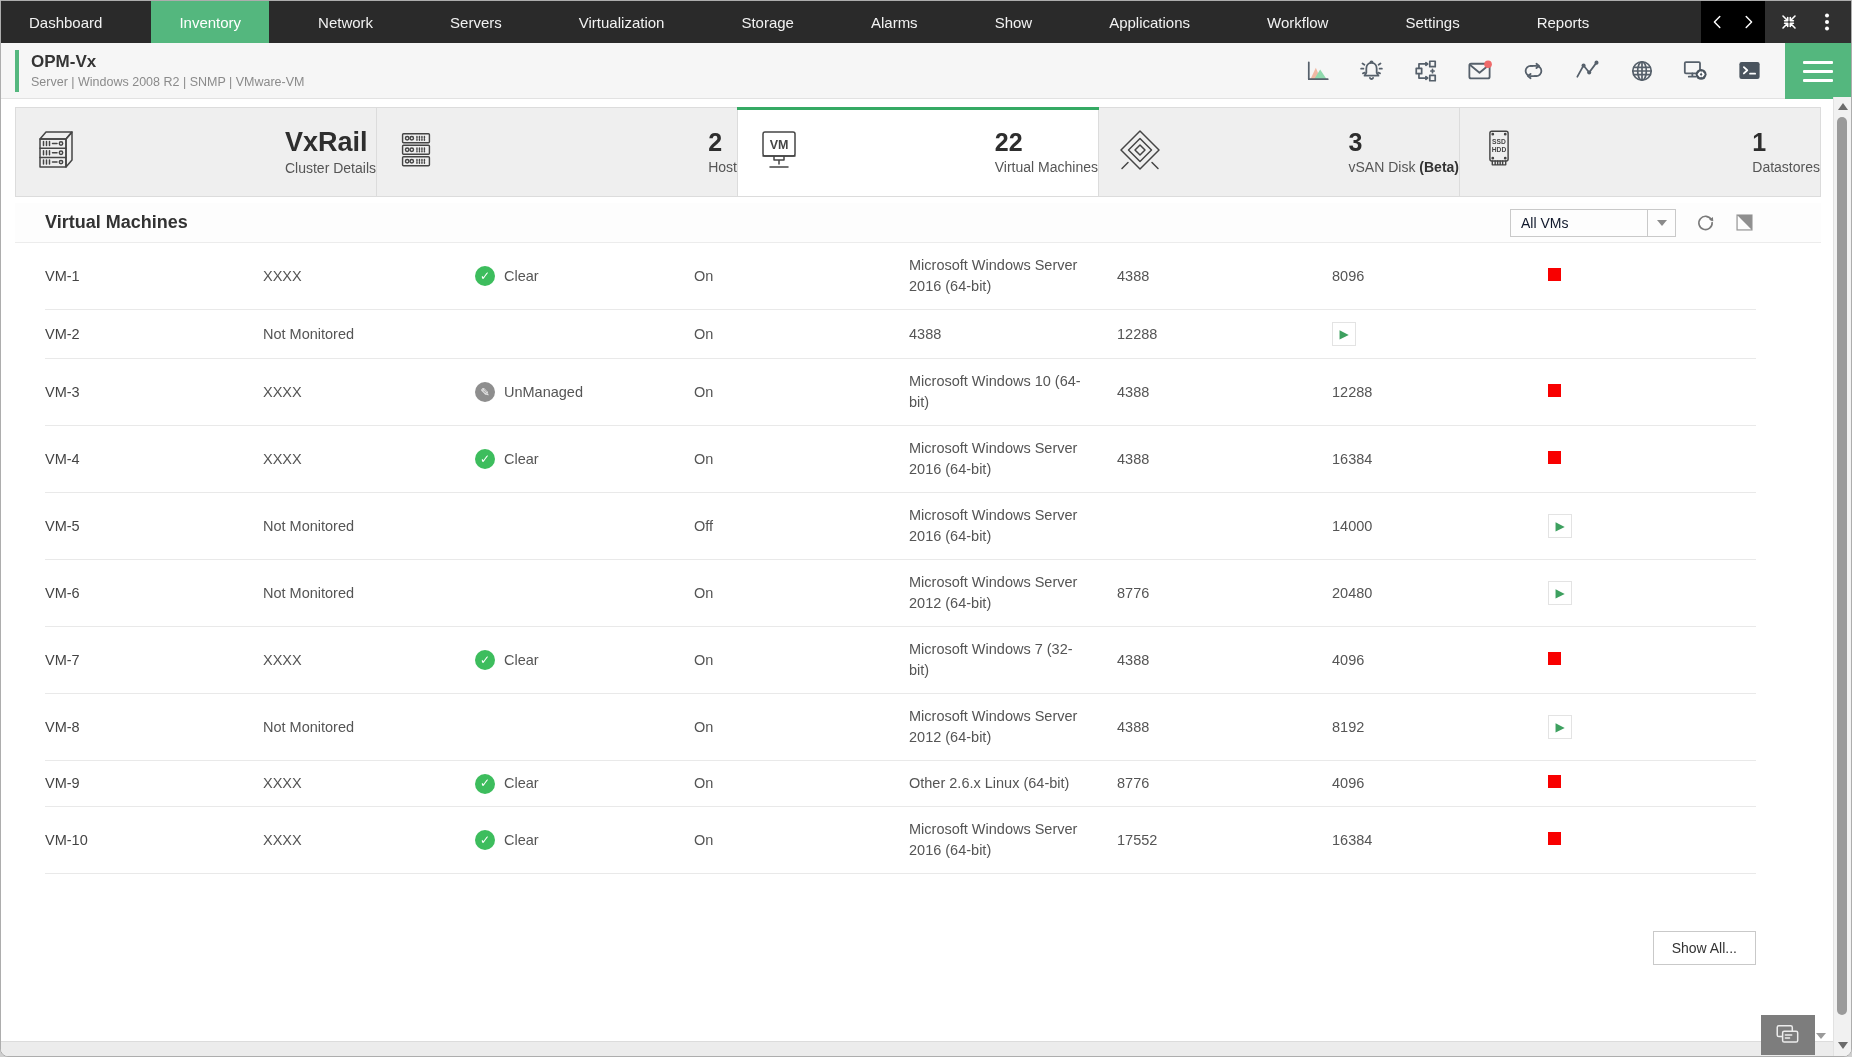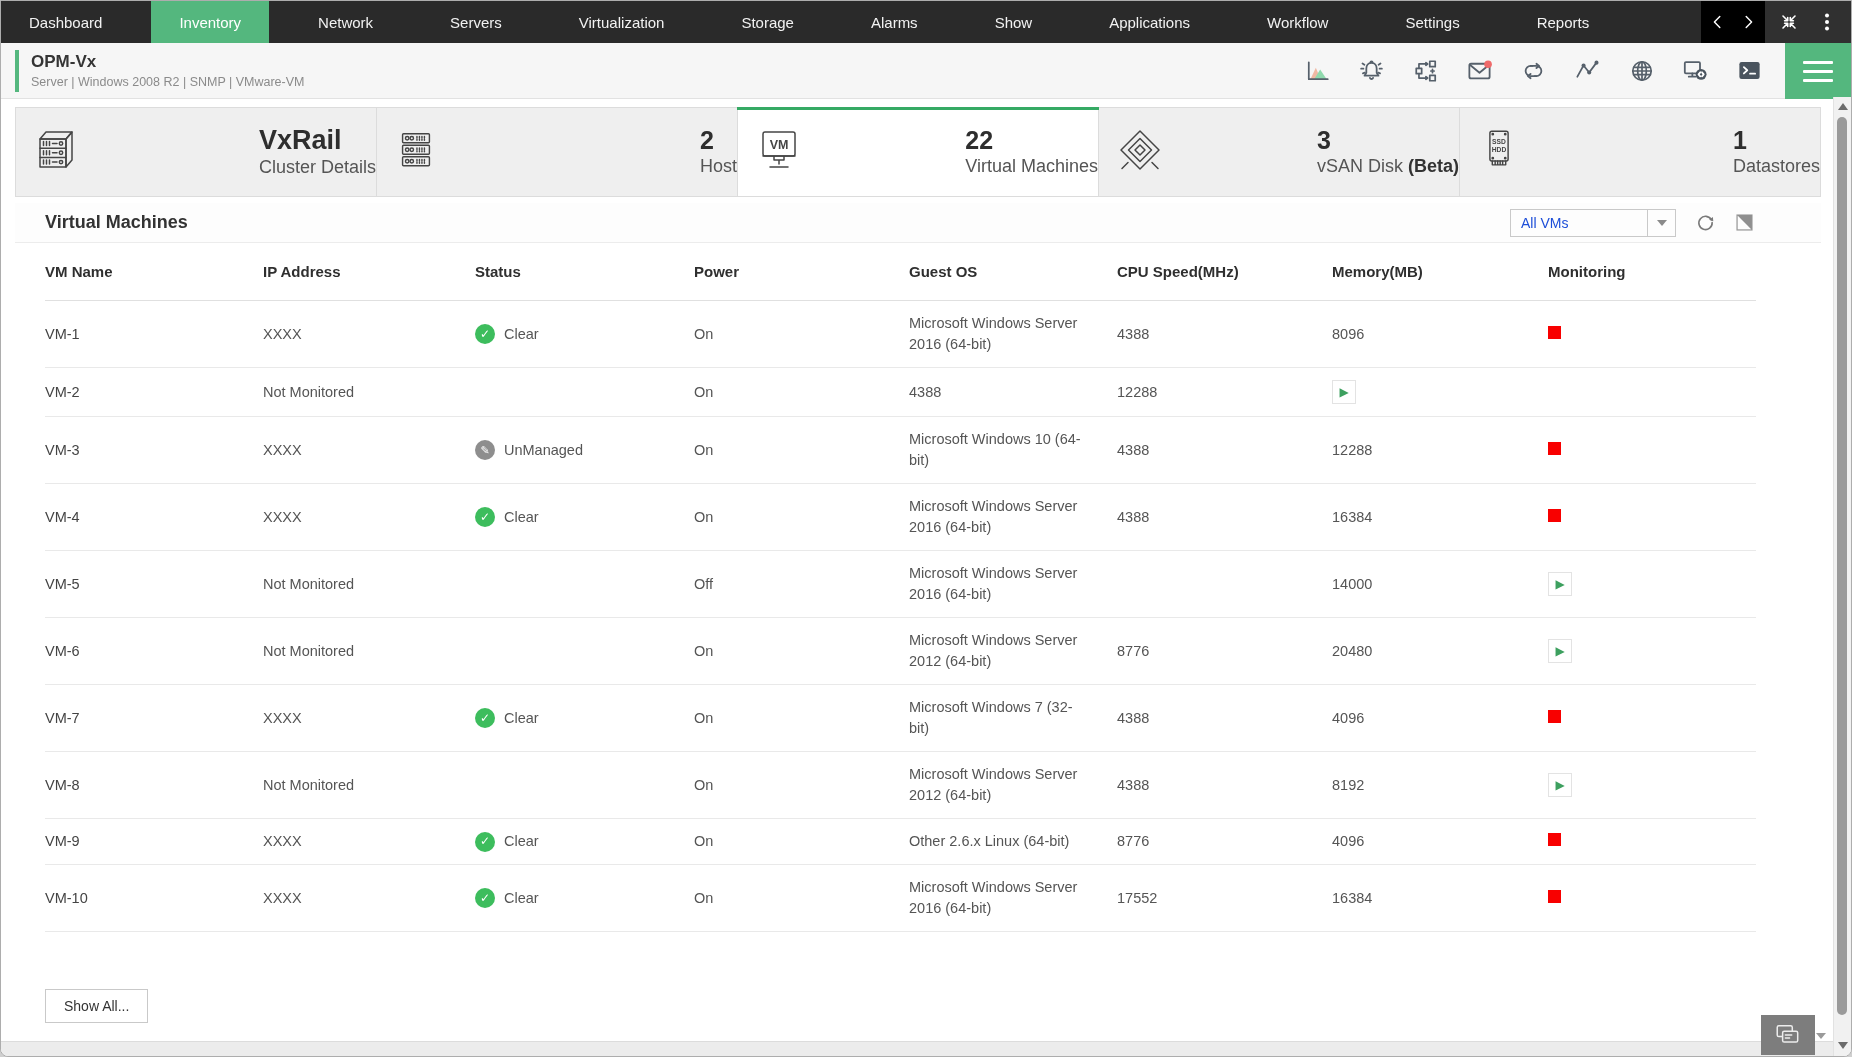--- a/index.html
+++ b/index.html
@@ -34,53 +34,53 @@
   .cards{ margin:8px 30px 0 14px; height:90px; display:flex; border:1px solid #dcdcdc; background:#efefef; }
   .card{ flex:1; display:flex; align-items:center; padding-left:16px; border-right:1px solid #dcdcdc;
          background:#efefef; position:relative; cursor:pointer;justify-content:space-between; }
   .card:last-child{ border-right:none; }
   .card.active{ background:#fff;gap:48px; }
   .card.active::before{ content:""; position:absolute; top:-1px; left:-1px; right:-1px; height:3px;
                         background:var(--green-dark,#35aa64); }
   .card-icon{ margin-right:20px; flex:none; }
   .card-val{ font-size:25px; font-weight:bold; color:#2e2e2e; line-height:1.05; }
   .card-val.brand{ font-size:27px; }
-  .card-lbl{ font-size:18px; color:#555; margin-top:3px; }
+  .card-lbl{ font-size:14px; color:#555; margin-top:3px; }
   .card-lbl b{ color:#333; }
 
   
   .panel{ margin:6px 30px 0 14px; background:#fff; height:840px; overflow:hidden; }
   .sec-head{ height:40px; display:flex; align-items:center; padding:0 67px 0 30px;
              background:#fdfdfd; border-bottom:1px solid #ececec; }
   .sec-title{ font-size:18px; font-weight:bold; color:#333; }
   .sec-tools{ margin-left:auto; display:flex; align-items:center; gap:20px; }
   .filter-select{ display:flex; width:166px; height:28px; border:1px solid #c9c9c9; background:#fdfdfd;
                   align-items:stretch; cursor:pointer; }
-  .fs-val{ flex:1; display:flex; align-items:center; padding-left:10px; font-size:14px; color:#1d4ed8; }
+  .fs-val{ flex:1; display:flex; align-items:center; padding-left:10px; font-size:14px; color:#0f172a; }
   .fs-caret{ width:28px; border-left:1px solid #c9c9c9; display:flex; align-items:center; justify-content:center; }
   .caret-down{ width:0; height:0; border-left:5px solid transparent; border-right:5px solid transparent;
                border-top:6px solid #8a8a8a; }
   .sec-ic{ width:19px; height:19px; display:flex; align-items:center; justify-content:center; cursor:pointer; }
 
   .vm-table{ width:1711px; margin-left:30px; }
   .t-head,.t-row{ display:grid; grid-template-columns:218px 212px 219px 215px 208px 215px 216px 1fr; align-items:center; }
   .t-head{ height:58px; border-bottom:1px solid #e0e0e0; font-size:15px; font-weight:bold; color:#2f2f2f; }
   .t-head > div{ cursor:pointer; }
   .t-row{ border-bottom:1px solid #e9e9e9; font-size:14.5px; color:#555; padding:12px 0; line-height:21px; cursor:pointer; }
   .c-name{ color:#444; }
   .c-guest{ width:178px; }
   .c-status{ display:flex; align-items:center; gap:9px; min-height:21px; }
   .st-ic{ width:20px; height:20px; border-radius:50%; color:#fff; display:inline-flex;
           align-items:center; justify-content:center; font-size:12px; flex:none; }
   .st-clear{ background:var(--st-clear,#3dbd5d); }
   .st-unmanaged{ background:var(--st-unmanaged,#8e8e8e); font-size:11px; }
   .mon-stop{ width:13px; height:13px; background:var(--mon-stop,#f80000); display:inline-block; cursor:pointer; }
   .mon-start{ width:24px; height:24px; background:#fff; border:1px solid #e3e3e3; display:inline-flex;
               align-items:center; justify-content:center; color:var(--mon-start,#3da05f); font-size:12px; cursor:pointer; }
-  .show-all-wrap{ width:1711px; margin-left:30px; padding-top:57px; display:flex; justify-content:flex-start; }
+  .show-all-wrap{ width:1711px; margin-left:30px; padding-top:57px; display:flex; justify-content:flex-end; }
   .show-all{ font-size:14px; color:#333; background:#fff; border:1px solid #c9c9c9; padding:8px 18px; cursor:pointer; }
 
   
   .footer{ position:absolute; left:0; right:0; bottom:0; height:15px; background:#ececec;
            border-top:1px solid #dcdcdc; border-radius:0 0 7px 7px; }
   .chat-btn{ position:absolute; right:36px; bottom:1px; width:54px; height:40px; background:#7d7d7d;
              display:flex; align-items:center; justify-content:center; cursor:pointer; }
   .scrollbar{ position:absolute; top:96px; right:0; bottom:0; width:18px; background:#f1f1f1;
               border-left:1px solid #e2e2e2; }
   .sb-up{ position:absolute; top:6px; left:4px; width:0; height:0; border-left:5px solid transparent;
@@ -356,30 +356,20 @@
         <span class="sec-ic">
           <svg width="17" height="17" viewBox="0 0 16 16">
             <rect x="1" y="1" width="14" height="14" fill="none" stroke="#9a9a9a" stroke-width="1.2"></rect>
             <polygon points="1,1 15,1 15,15" fill="#8f8f8f"></polygon>
           </svg>
         </span>
       </div>
     </div>
 
     <div class="vm-table">
-      <div class="t-head">
-        <div>VM Name</div>
-        <div>IP Address</div>
-        <div>Status</div>
-        <div>Power</div>
-        <div>Guest OS</div>
-        <div>CPU Speed(MHz)</div>
-        <div>Memory(MB)</div>
-        <div>Monitoring</div>
-      </div>
       <div id="vm-rows">
           <div class="t-row">
             <div class="c-name">VM-1</div>
             <div>XXXX</div>
             <div class="c-status">
               <div class="st-ic st-clear">✓</div>
               <div>Clear</div>
             </div>
             <div>On</div>
             <div>

